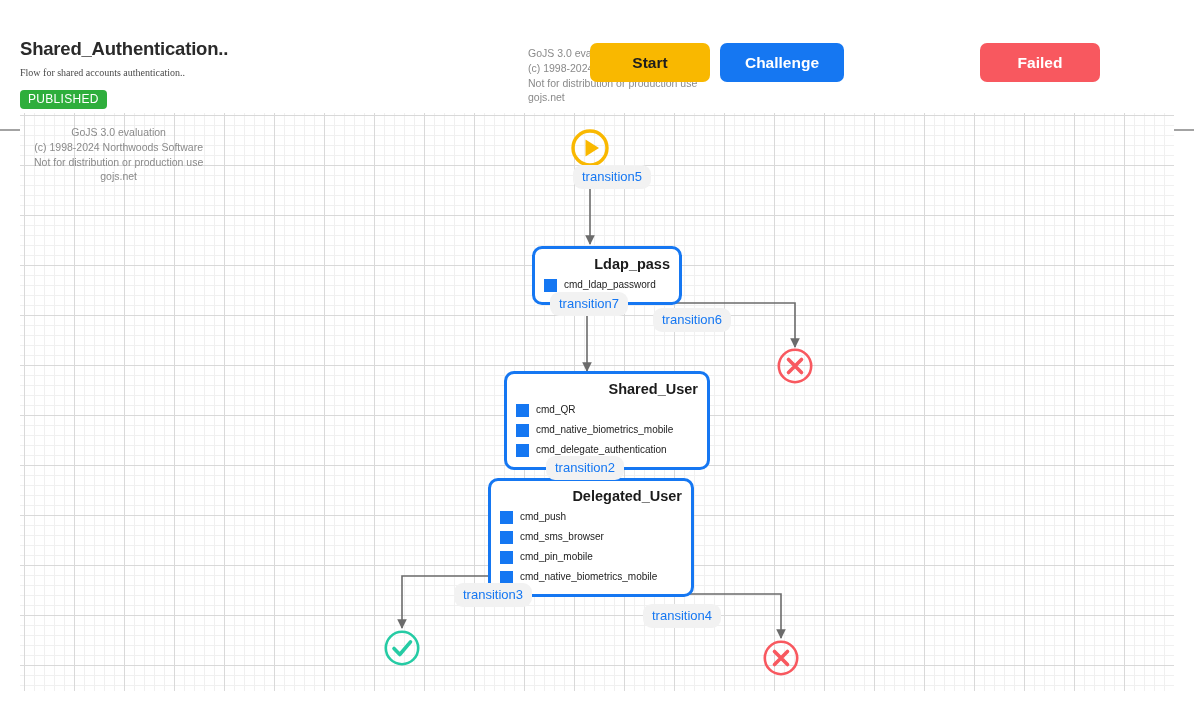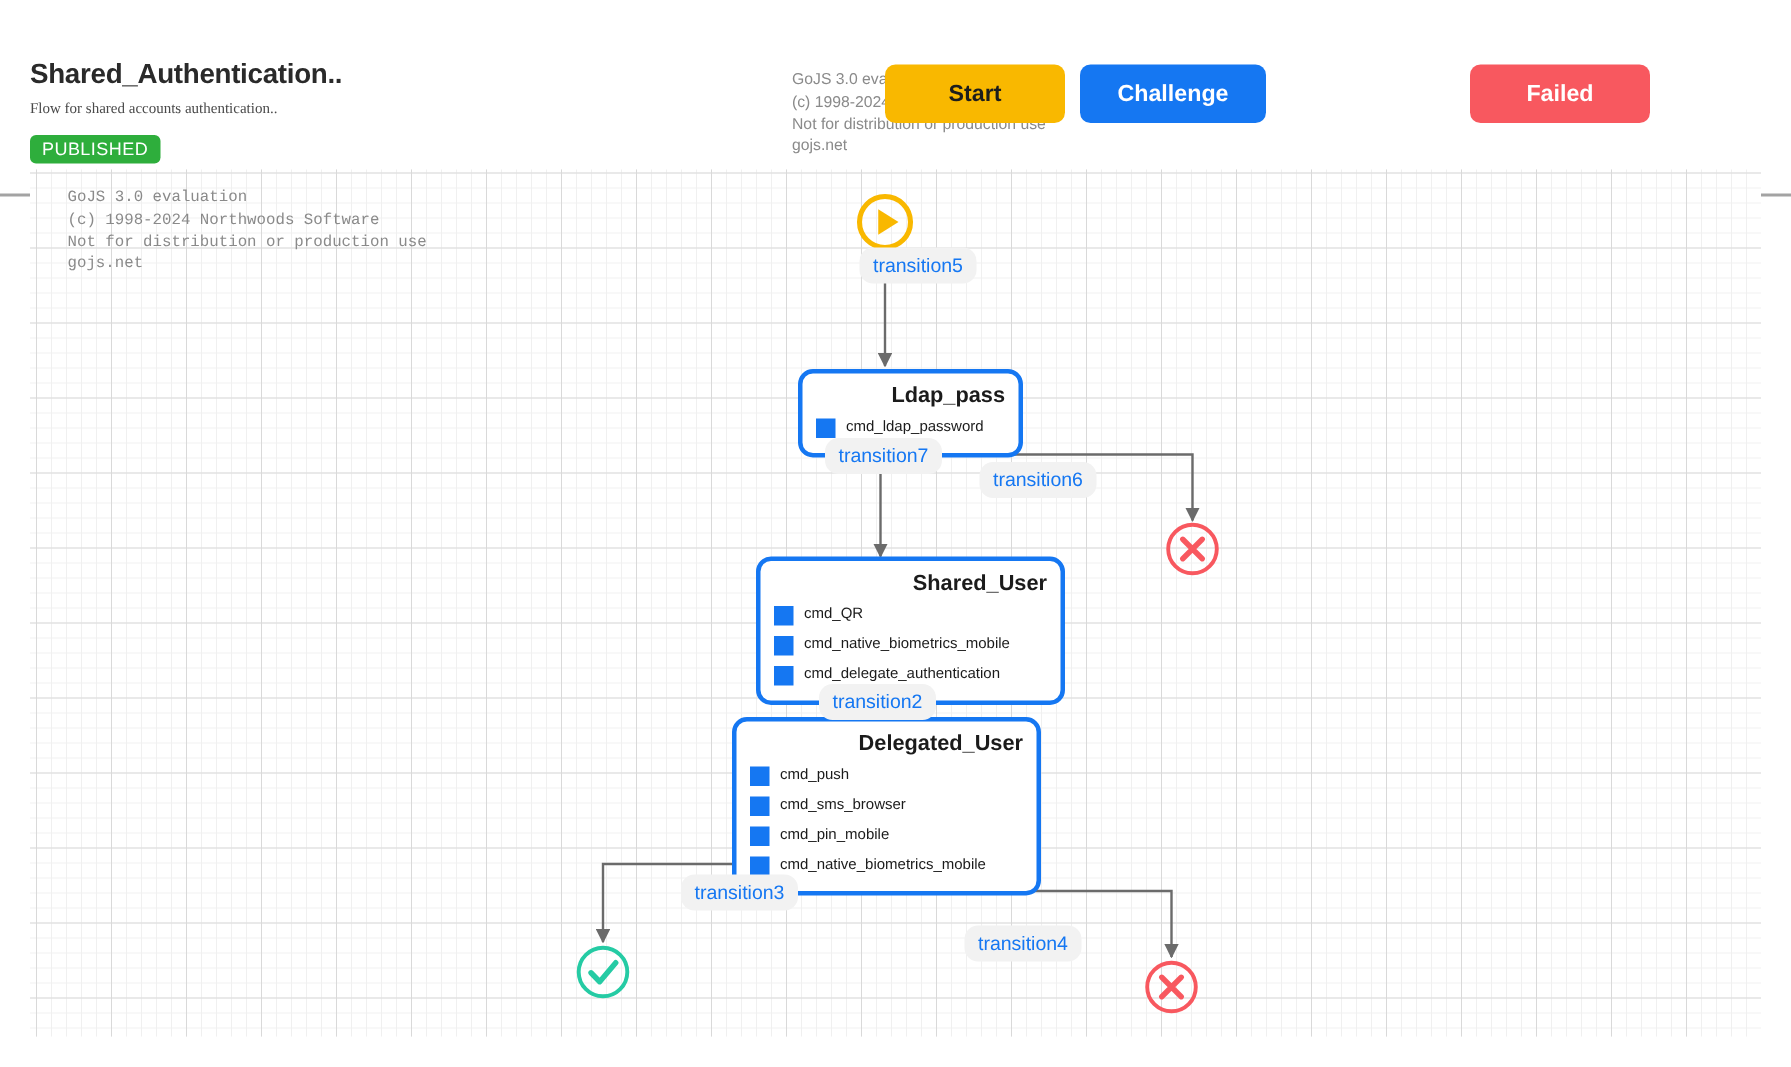--- a/index.html
+++ b/index.html
@@ -119,27 +119,28 @@
       linear-gradient(to right, #d9d9d9 1px, transparent 1px),
       linear-gradient(to bottom, #d9d9d9 1px, transparent 1px),
       linear-gradient(to right, #f0f0f0 1px, transparent 1px),
       linear-gradient(to bottom, #f0f0f0 1px, transparent 1px);
     background-size: 50px 50px, 50px 50px, 10px 10px, 10px 10px;
     background-position: 4px 2px, 4px 2px, 4px 2px, 4px 2px;
     overflow: hidden;
   }
   #canvas-watermark {
     position: absolute;
-    left: 25px; top: 12px;
-    font-family: Liberation Mono, monospace;
+    left: 14px; top: 12px;
+    font-family: Liberation Sans, sans-serif;
     font-size: 10.5px;
     color: #8a8a8a;
     line-height: 14.8px;
     white-space: nowrap;
     pointer-events: none;
+    text-align: center;
   }
   #diagram-layer {
     position: absolute;
     left: 0; top: 0;
     width: 1154px;
     height: 578px;
   }
   #links-svg {
     position: absolute;
     left: 0; top: 0;
@@ -350,21 +351,21 @@
       <div class="trans-label" style="left:553px; top:52px;">transition5</div>
 
       <div class="trans-label" style="left:530px; top:179px;text-align:right;">transition7</div>
 
       <div class="trans-label" style="left:633px; top:195px;">transition6</div>
 
       <div class="trans-label" style="left:526px; top:343px;">transition2</div>
 
       <div class="trans-label" style="left:434px; top:470px;">transition3</div>
 
-      <div class="trans-label" style="left:623px; top:504px;">transition4</div>
+      <div class="trans-label" style="left:623px; top:491px;">transition4</div>
 
     </div>
   </div>
 
   <div id="bottom-bar">
     
     
   </div>
 
 </div>

